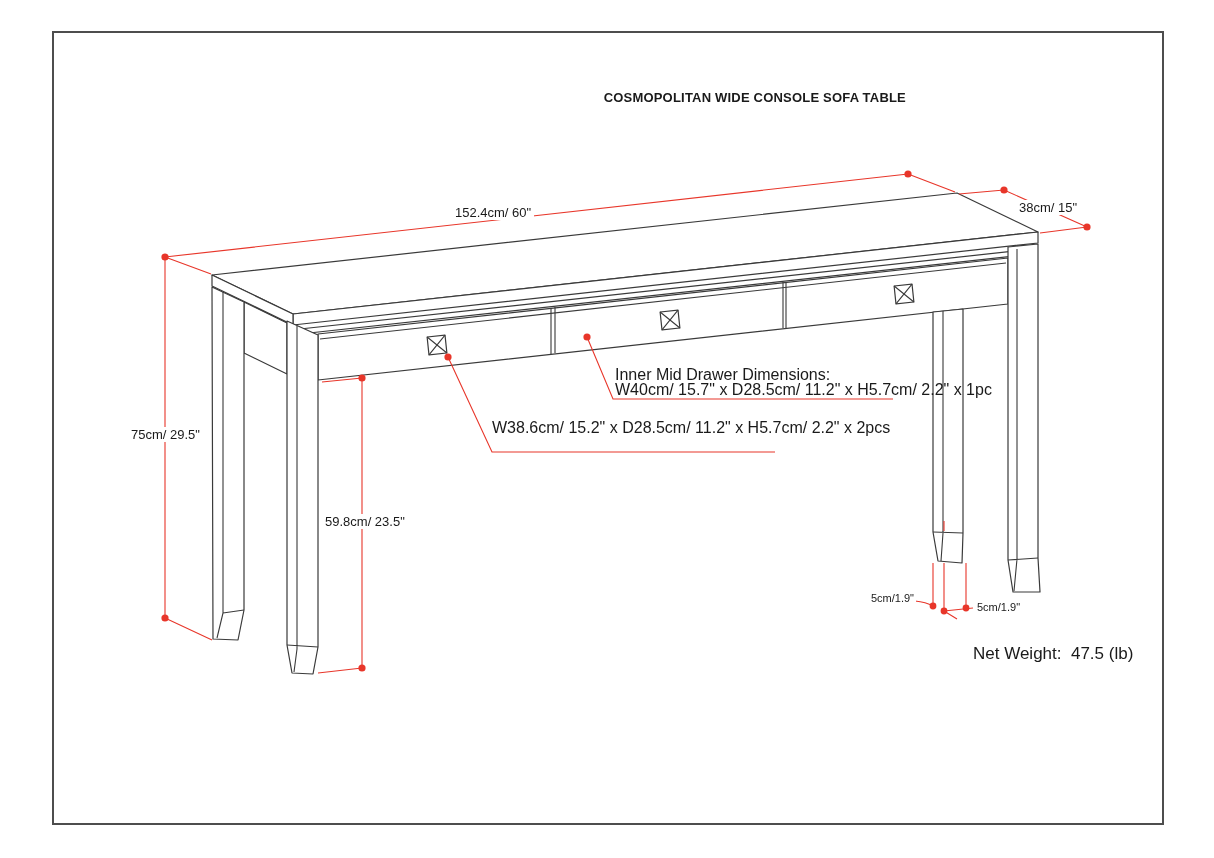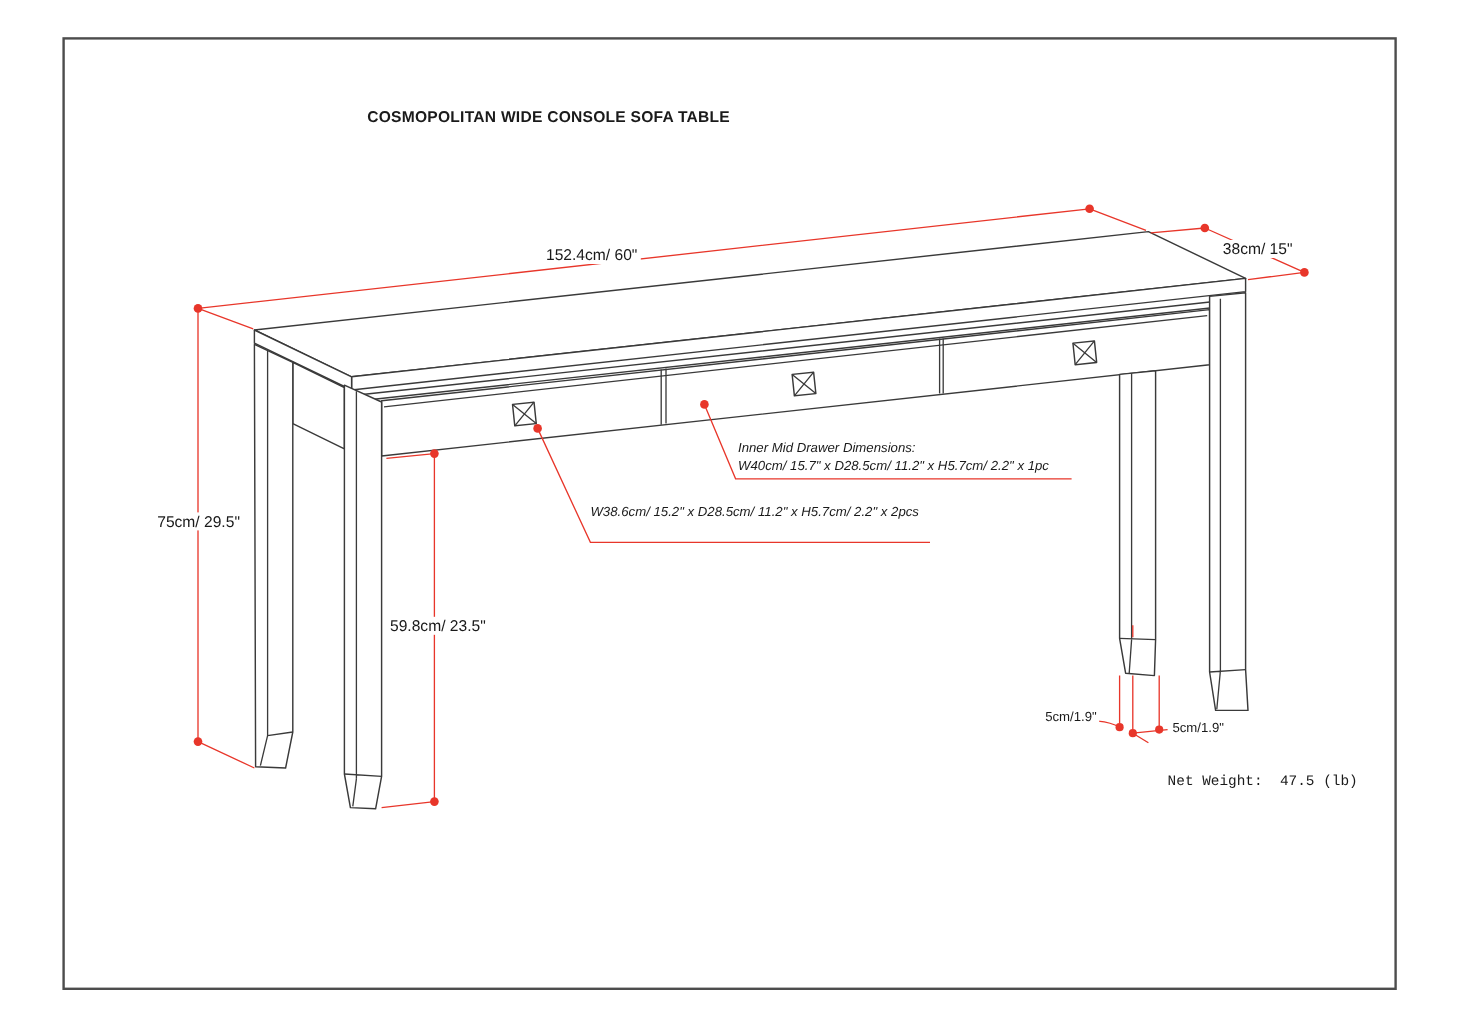--- a/index.html
+++ b/index.html
@@ -9,24 +9,24 @@
          border:2px solid var(--border,#4d4d4d);}
   svg{position:absolute;left:0;top:0;}
   .face{fill:#ffffff;stroke:var(--ink,#3a3a3a);stroke-width:1.2;stroke-linejoin:round;}
   .ln{fill:none;stroke:var(--ink,#3a3a3a);stroke-width:1.1;stroke-linejoin:round;}
   .rl{fill:none;stroke:var(--red,#e8362a);stroke-width:1.1;}
   .rd{fill:var(--red,#e8362a);stroke:none;}
   .lbl{position:absolute;white-space:nowrap;background:#fff;padding:0 3px;
        font-size:13px;line-height:15px;}
   .lbl-sm{position:absolute;white-space:nowrap;background:#fff;padding:0 2px;
        font-size:11px;line-height:13px;}
-  .annot{position:absolute;font-size:11px;line-height:15px;white-space:nowrap;font-style:italic;}
-  #page-title{position:absolute;left:306px;top:90px;width:600px;text-align:left;
+  .annot{position:absolute;font-size:16px;line-height:15px;white-space:nowrap;}
+  #page-title{position:absolute;left:306px;top:90px;width:600px;text-align:right;
        font-size:13px;font-weight:bold;letter-spacing:.2px;}
-  #net-weight{position:absolute;left:973px;top:644px;font-size:12px;white-space:pre;font-family:Liberation Mono, monospace;}
+  #net-weight{position:absolute;left:973px;top:644px;font-size:17px;white-space:pre;}
   .r{text-align:right;}
 </style>
 </head>
 <body>
 
 <div id="stage">
 
   <div id="border-frame"></div>
 
   <svg width="1214" height="858" viewBox="0 0 1214 858">

